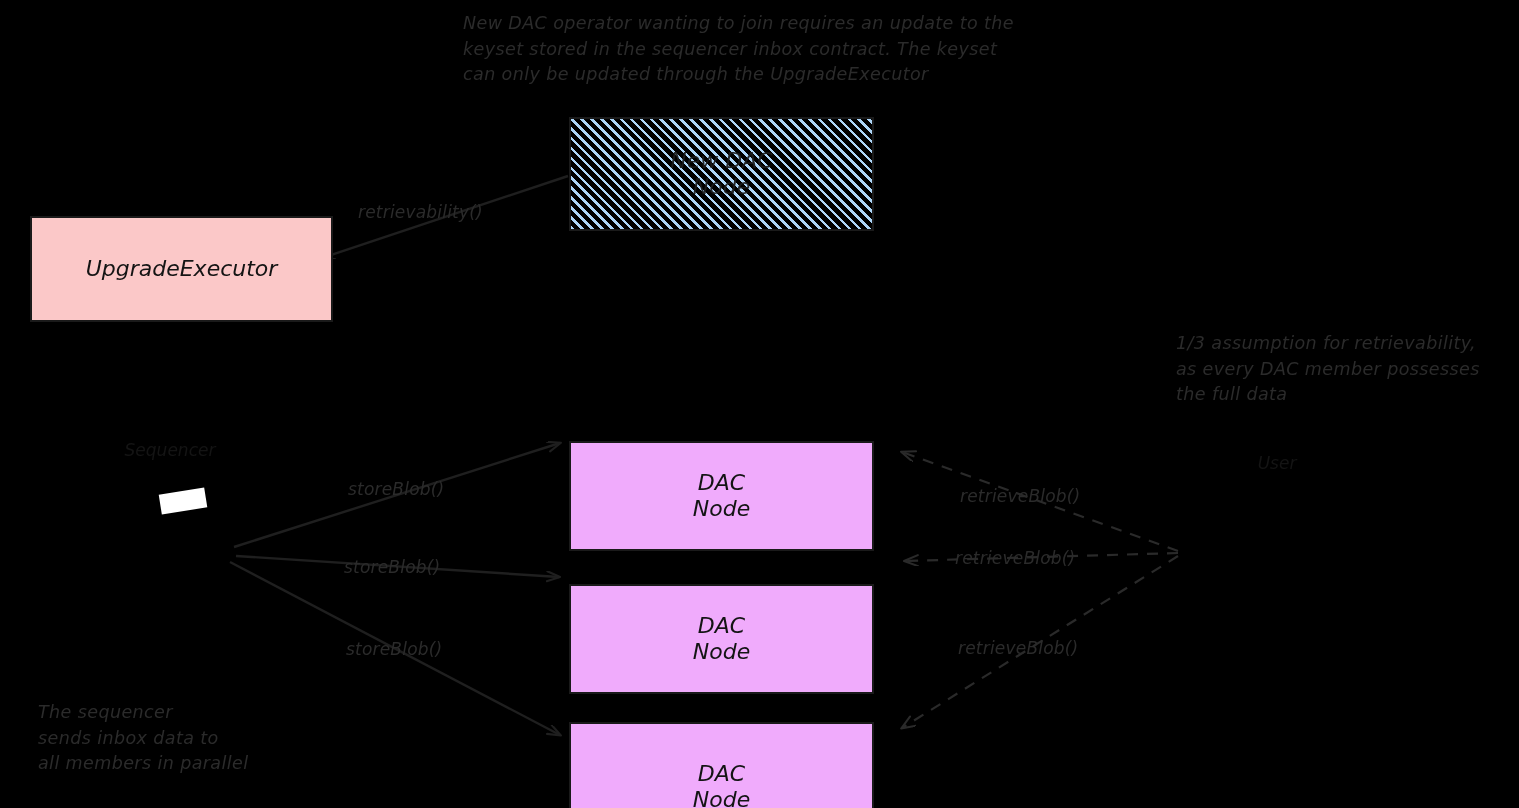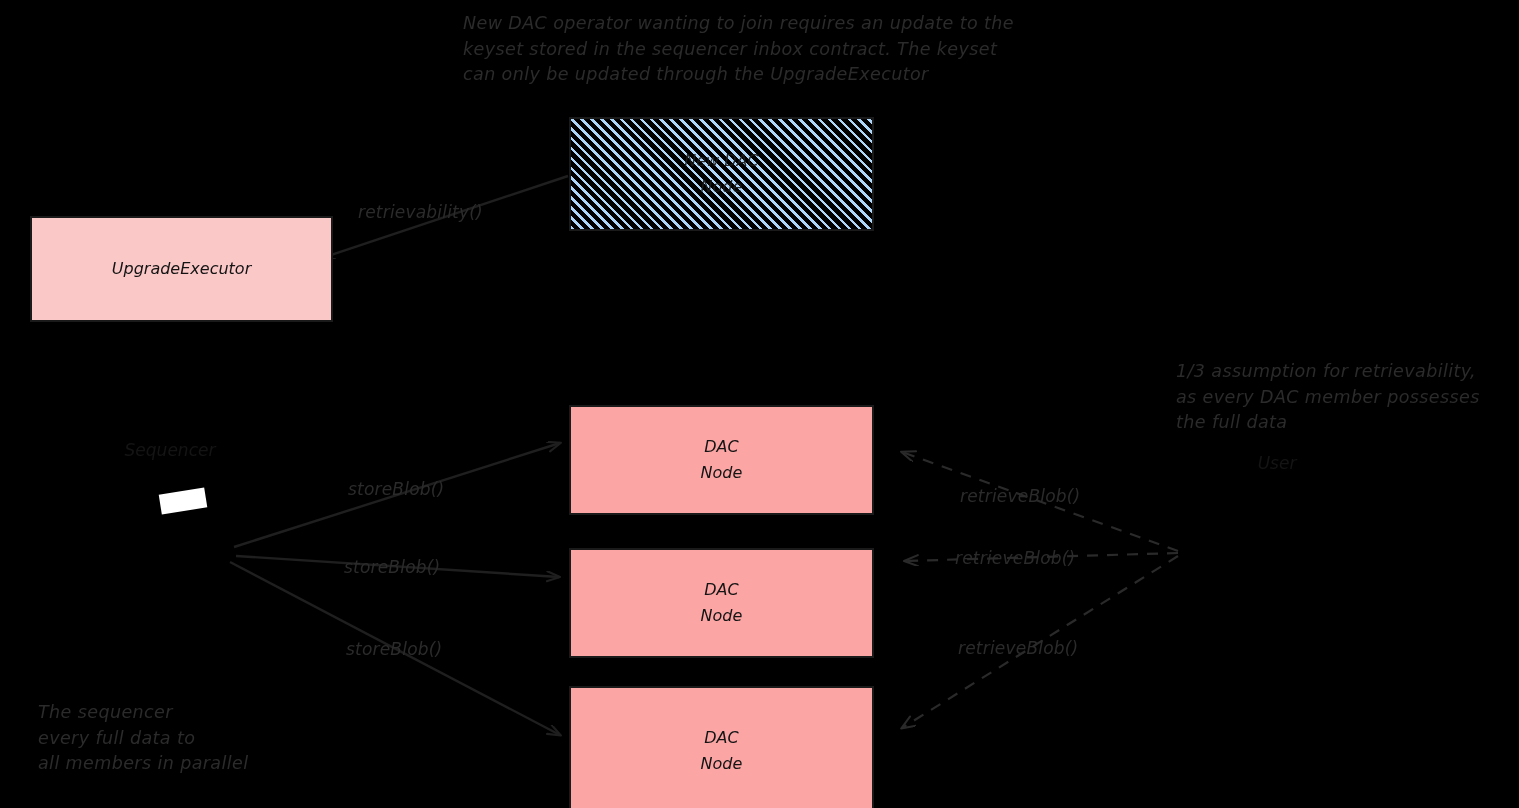--- a/index.html
+++ b/index.html
@@ -10,33 +10,33 @@
 
   .note{position:absolute;color:#2b2b2b;font-size:17.5px;line-height:25.5px;
         font-family:"DejaVu Sans",sans-serif;font-style:italic;white-space:pre;
         letter-spacing:.4px;}
   .edgelabel{position:absolute;color:#2b2b2b;font-size:17px;white-space:nowrap;
         font-family:"DejaVu Sans",sans-serif;font-style:italic;letter-spacing:.2px;}
   .nodelabel{position:absolute;color:#141414;font-size:17px;text-align:center;
         font-family:"DejaVu Sans",sans-serif;font-style:italic;line-height:26px;
         white-space:pre;}
   .boxtext{position:absolute;left:0;right:0;top:50%;transform:translateY(-50%);
-        text-align:center;color:#141414;font-size:16px;line-height:26px;
+        text-align:center;color:#141414;font-size:22px;line-height:26px;
         font-family:"DejaVu Sans",sans-serif;font-style:italic;white-space:pre;}
 
   .box{position:absolute;box-sizing:border-box;border:2px solid #1a1a1a;}
   #upgrade-executor-box{left:10px;top:216px;width:303px;height:106px;
         background:#fbc8c8;margin-left:20px;}
   #new-dac-node-box{left:569px;top:117px;width:305px;height:114px;
         background:#000;
         background-image:repeating-linear-gradient(45deg,
           #aed6f8 0px,#aed6f8 2.5px,#000 2.5px,#000 7px);
         border-color:#1a1a1a;}
   #new-dac-node-box .boxtext{color:#1c1c1c;opacity:.92;}
-  .dacbox{background:#fca5a5;left:569px;width:305px;}
+  .dacbox{background:#f0abfc;left:569px;width:305px;margin-top:36px;}
   #dac-node-box-1{top:405px;height:110px;}
   #dac-node-box-2{top:548px;height:110px;}
   #dac-node-box-3{top:686px;height:122px;border-bottom:none;}
 
   #sequencer-icon{position:absolute;left:160px;top:491px;width:46px;height:20px;
         background:#fff;transform:rotate(-9deg);}
 </style>
 </head>
 <body>
 
@@ -74,26 +74,26 @@
     </g>
     <g>
       <path d="M1178,556 L902,728" fill="none" stroke="#2a2a2a" stroke-width="2.2" stroke-dasharray="11 9" marker-end="url(#arrowDash)"></path>
     </g>
   </svg>
 
   <div class="note" id="note-keyset" style="left:463px;top:11px;">New DAC operator wanting to join requires an update to the
 keyset stored in the sequencer inbox contract. The keyset
 can only be updated through the UpgradeExecutor</div>
 
-  <div class="note" id="note-retrievability" style="left:1176px;top:331px;margin-top:28px;">1/3 assumption for retrievability,
+  <div class="note" id="note-retrievability" style="left:1176px;top:331px;">1/3 assumption for retrievability,
 as every DAC member possesses
 the full data</div>
 
   <div class="note" id="note-sequencer" style="left:38px;top:700px;">The sequencer
-every full data to
+sends inbox data to
 all members in parallel</div>
 
   <div class="box" id="upgrade-executor-box">
     <div class="boxtext">UpgradeExecutor</div>
   </div>
 
   <div class="box" id="new-dac-node-box">
     <div class="boxtext">New DAC
 Node</div>
   </div>

